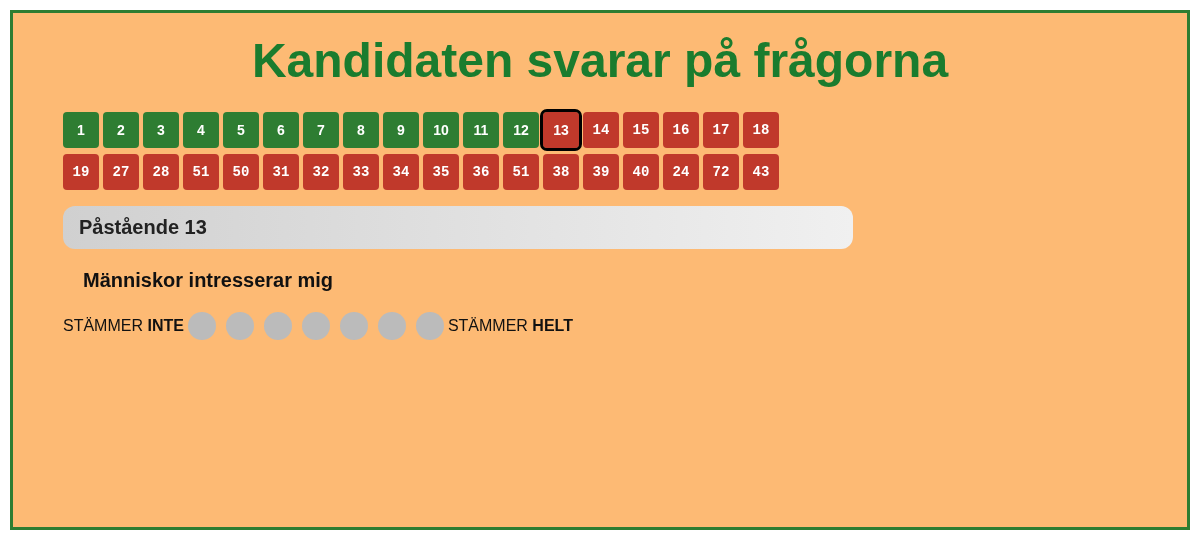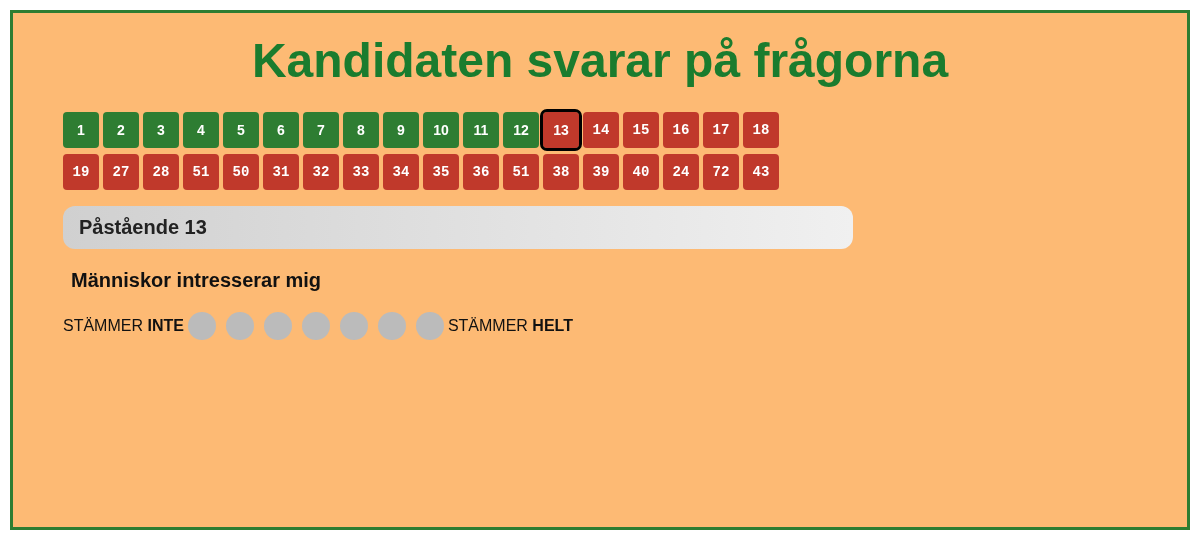--- a/index.html
+++ b/index.html
@@ -70,21 +70,21 @@
       margin-left: 20px;
       padding: 10px 16px;
       font-size: 20px;
       font-weight: bold;
       color: #222;
       border-radius: 12px;
       margin-bottom: 20px;
     }
     .question-label {
       align-self: flex-start;
-      margin-left: 28px;
+      margin-left: 40px;
       font-size: 20px;
       font-weight: bold;
       color: #111;
       margin-bottom: 20px;
     }
     .scale-row {
       align-self: flex-start;
       margin-left: 20px;
       display: flex;
       align-items: center;

